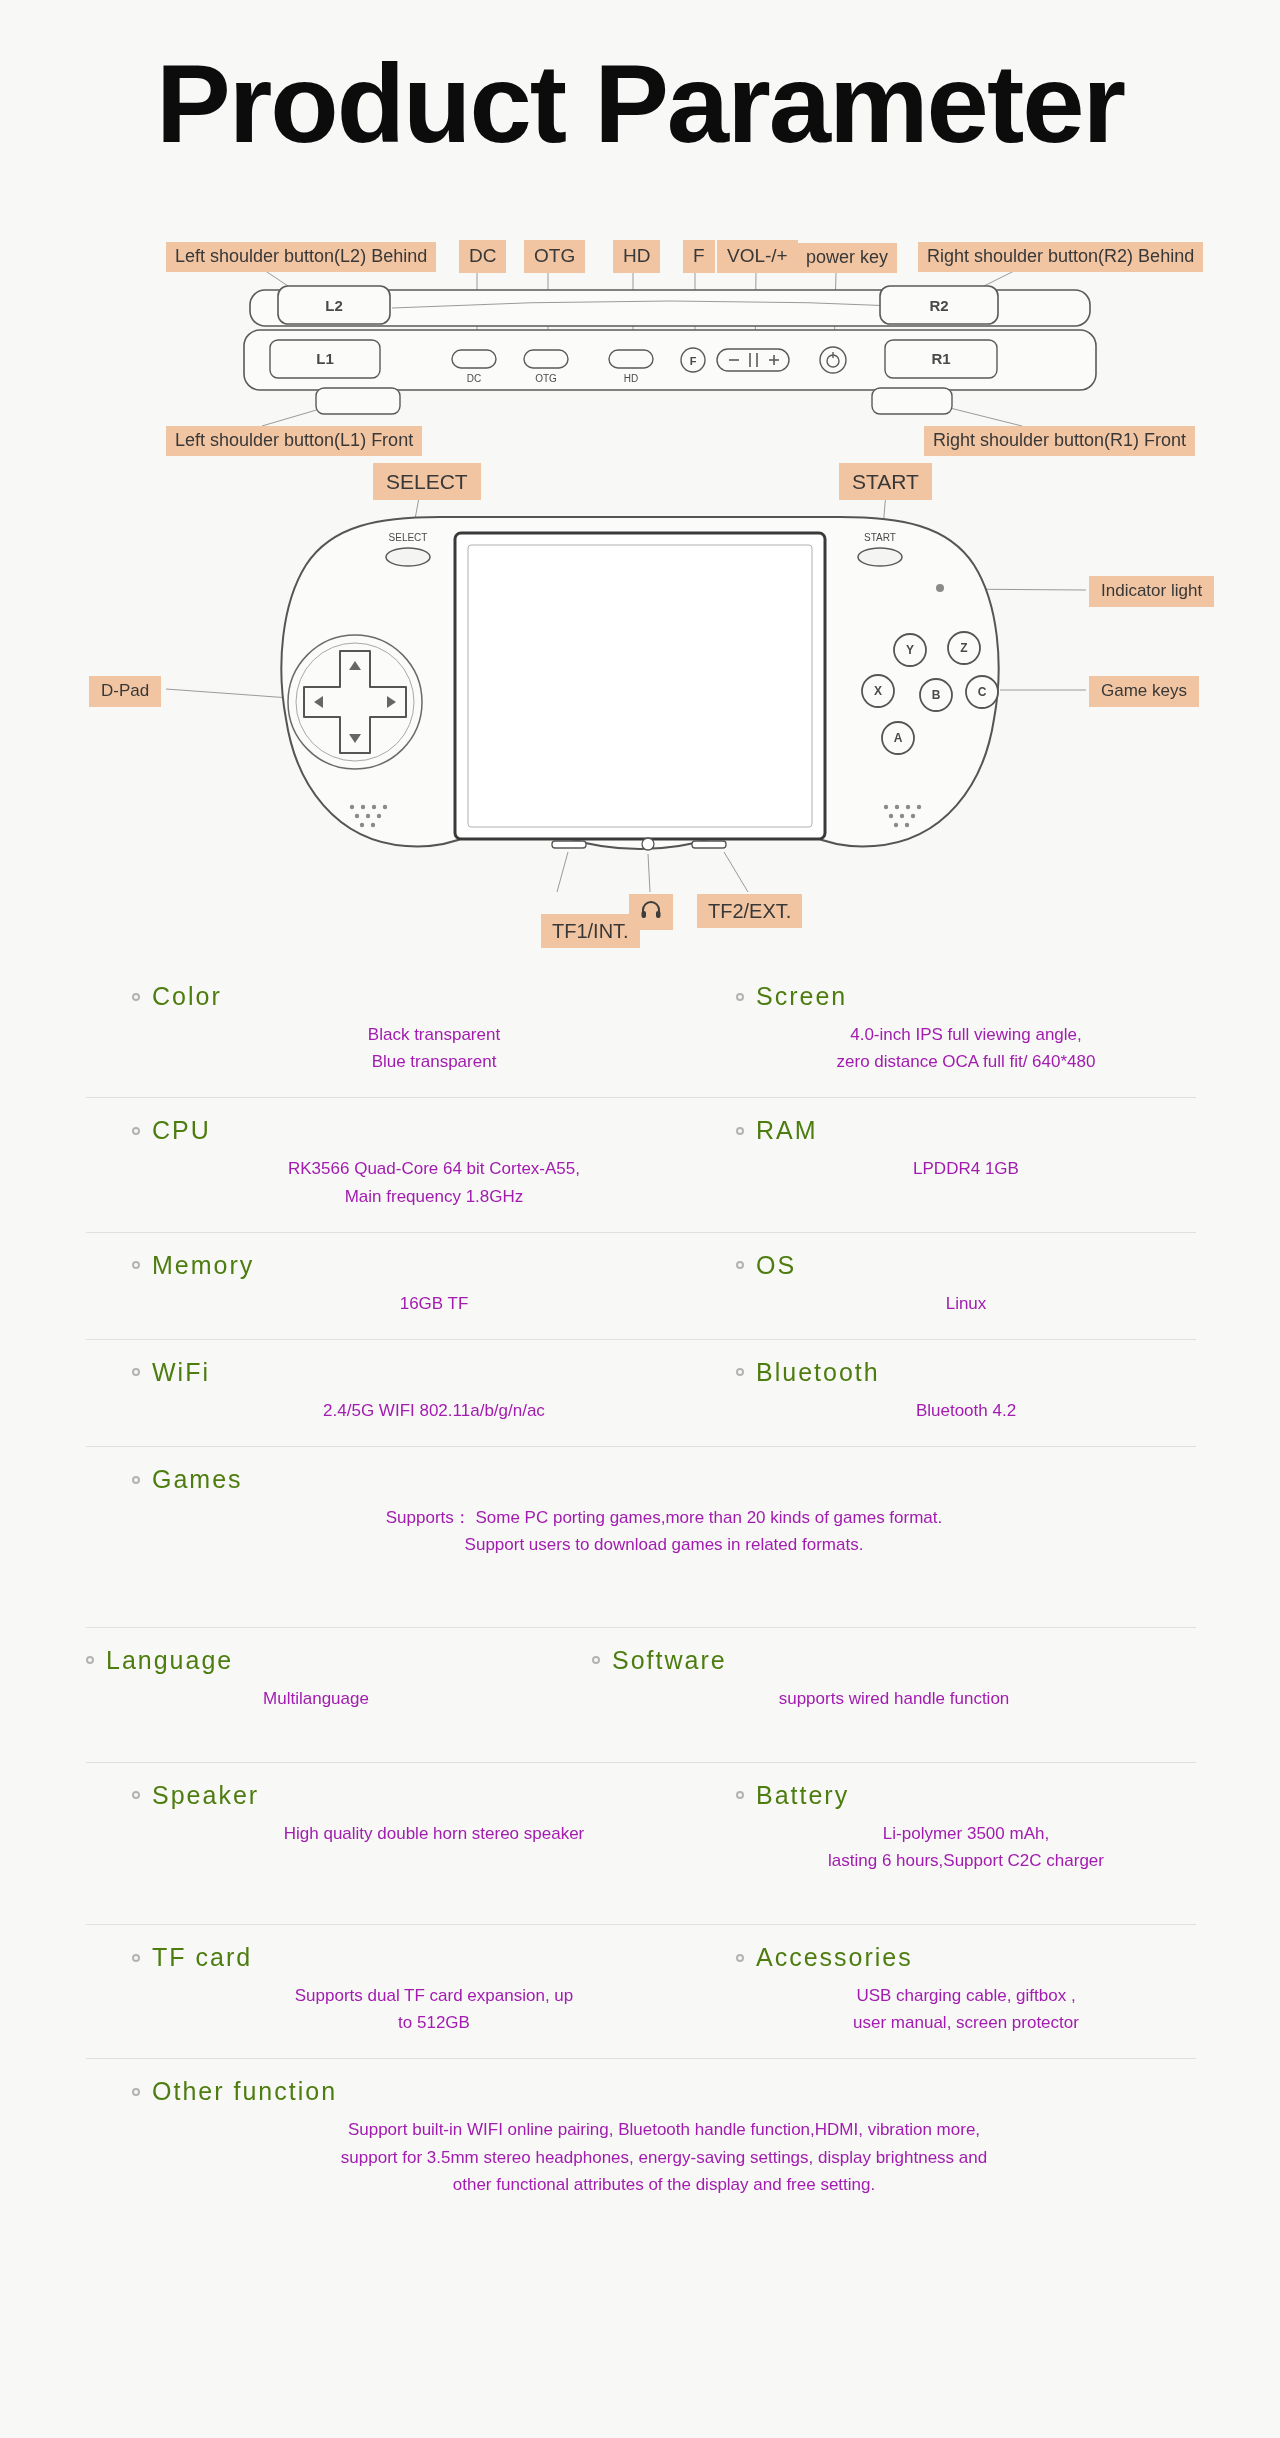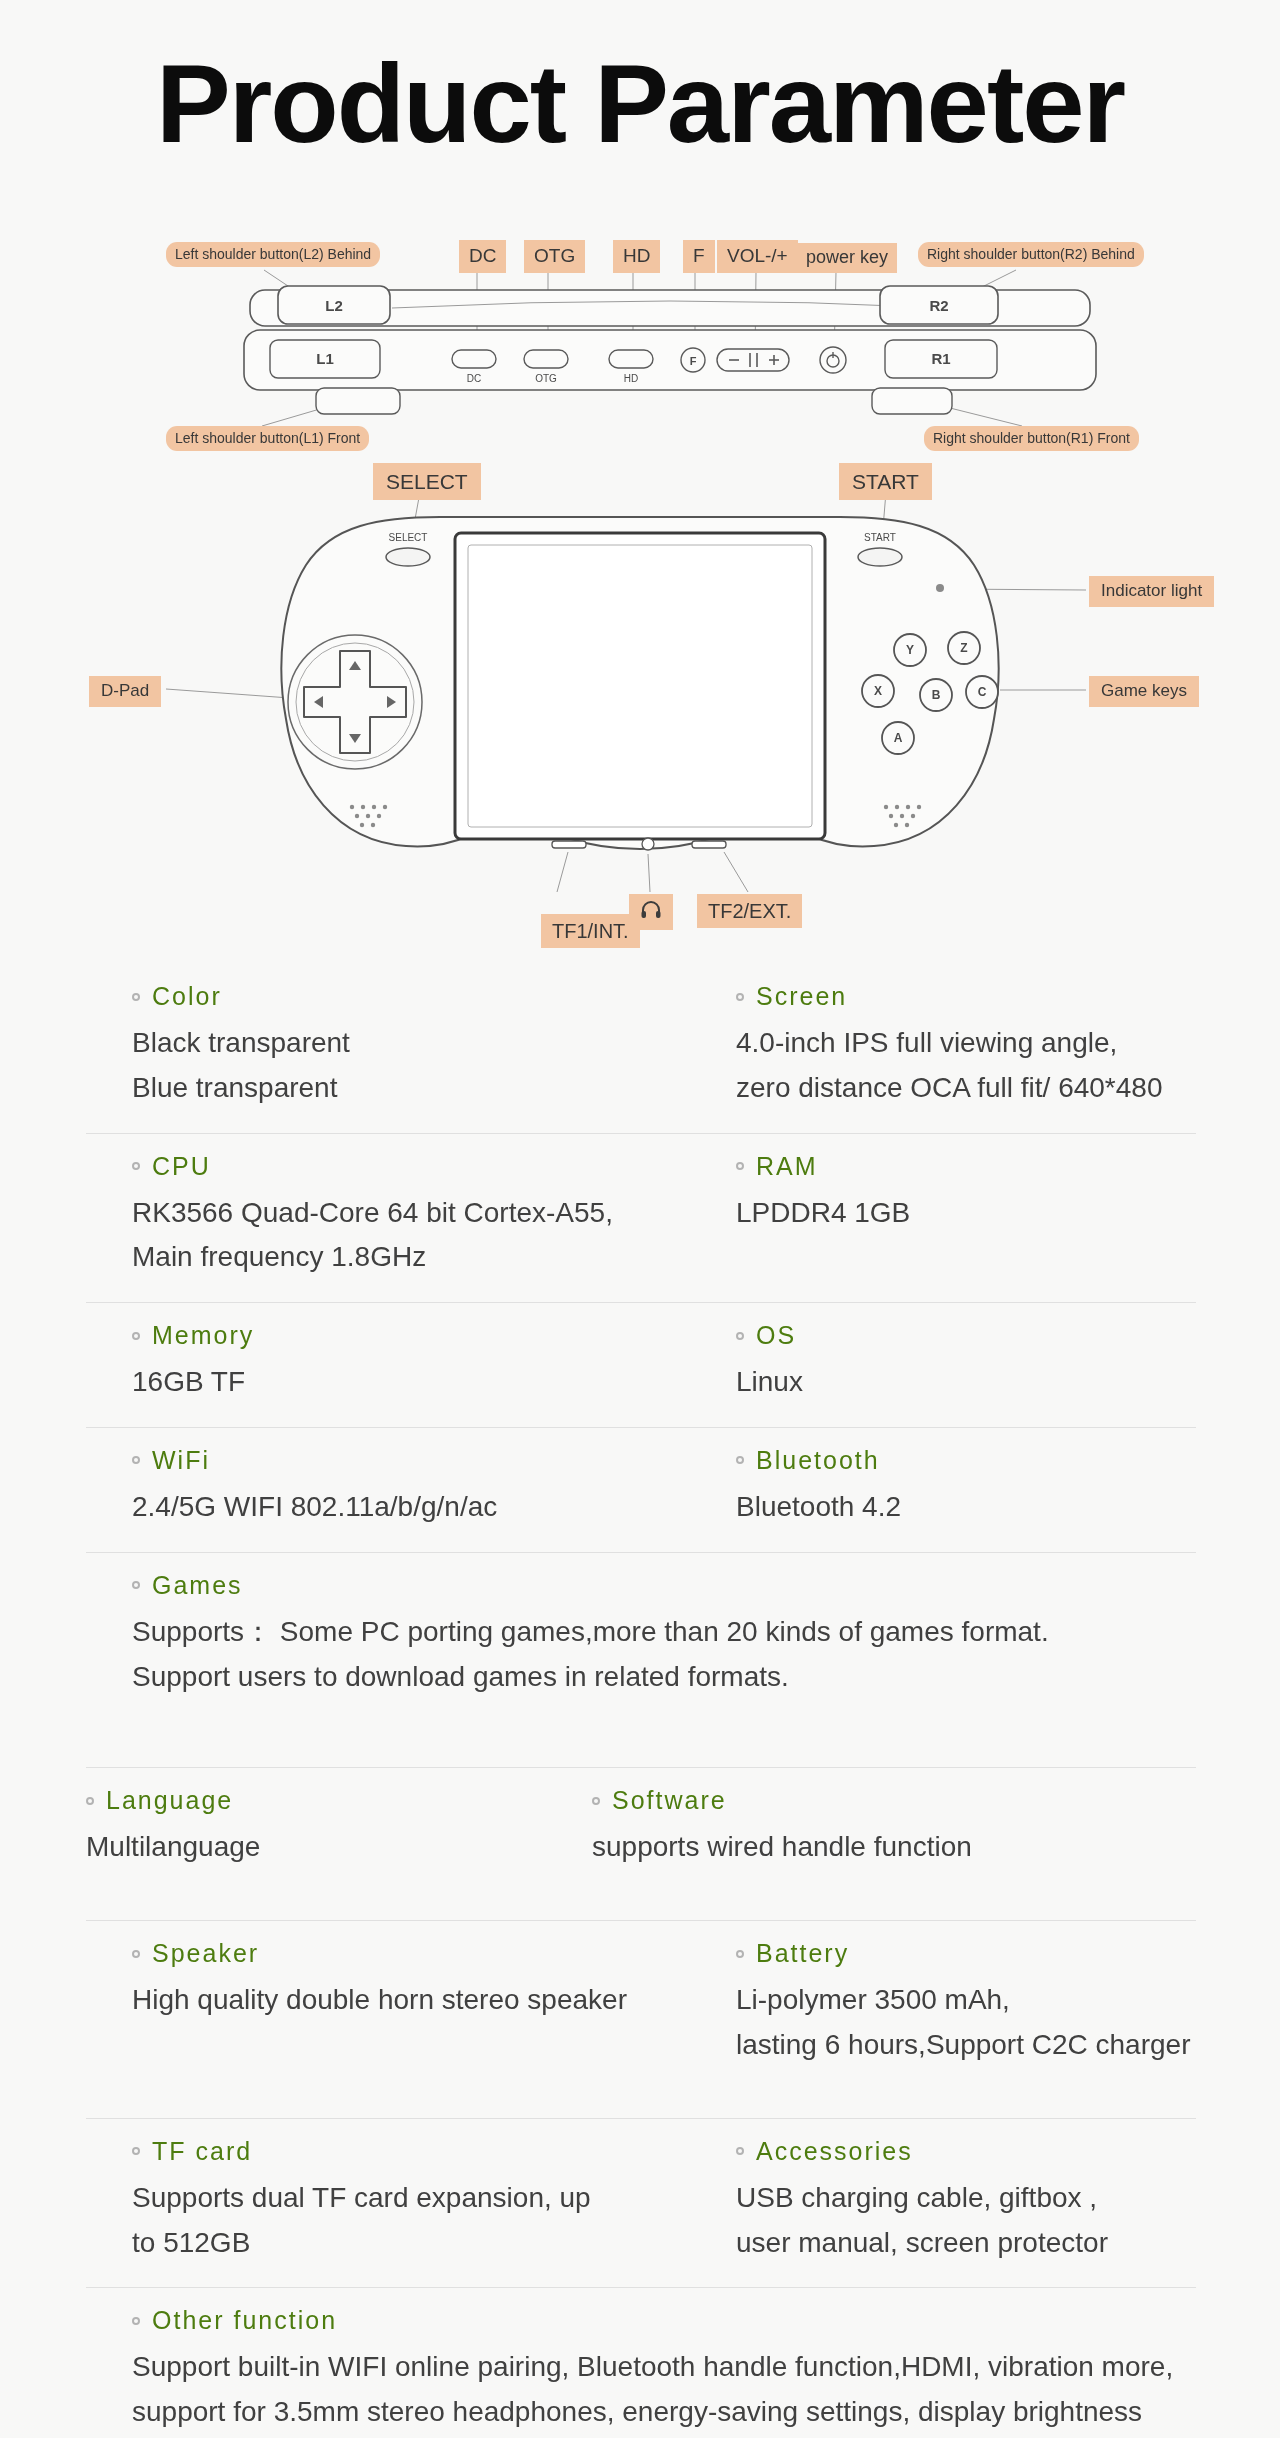--- a/index.html
+++ b/index.html
@@ -13,21 +13,21 @@
     font-size: 112px; font-weight: 800; letter-spacing: -2px;
     line-height: 1; color: #0c0c0c;
   }
   .diagram { position: relative; width: 1280px; height: 712px; margin-top: 70px; }
   .diagram svg.art { position: absolute; }
   .leader { position: absolute; left: 0; top: 0; }
   .plabel {
     position: absolute; background: #f2c5a2; color: #383838;
     padding: 5px 9px; line-height: 1.1; white-space: nowrap; z-index: 3;
   }
-  .f14 { font-size: 14px; border-radius: 11px; }
+  .f14 { font-size: 18px; }
   .f15 { font-size: 18px; }
   .f17 { font-size: 17px; padding: 6px 12px; }
   .f19 { font-size: 19px; padding: 6px 10px; }
   .f20 { font-size: 20px; padding: 6px 11px; }
   .f21 { font-size: 21px; padding: 7px 13px; }
   svg text { font-family: "Liberation Sans", sans-serif; fill: #4a4a4a; }
 
   .specs { margin: 22px 84px 0 86px; }
   .spec-row { border-top: 1px solid #e0e0e0; display: flex; padding: 18px 0 22px; }
   .spec-row.first { border-top: none; }
@@ -35,21 +35,21 @@
   .spec-row.xtall { padding-bottom: 68px; }
   .spec-col.left { flex: 0 0 650px; padding-left: 46px; }
   .spec-col.right { flex: 1; }
   .spec-col.full { flex: 1; padding-left: 46px; }
   .spec-header { display: flex; align-items: center; gap: 12px; margin-bottom: 10px; }
   .bullet {
     width: 8px; height: 8px; border: 2px solid #b3b3b3; border-radius: 50%;
     flex: 0 0 auto;
   }
   .spec-label { font-size: 25px; color: #4d7c0f; letter-spacing: 2px; }
-  .spec-value { font-size: 28px; color: #404040; line-height: 1.6; white-space: pre-line; }
+  .spec-value { font-size: 17px; color: #a21caf; line-height: 1.6; white-space: pre-line; text-align: center; }
 </style>
 </head>
 <body>
 
 <h1 class="title">Product Parameter</h1>
 
 <div class="diagram">
 
   <svg class="leader" width="1280" height="712">
     <g stroke="#9a9a9a" stroke-width="1">

